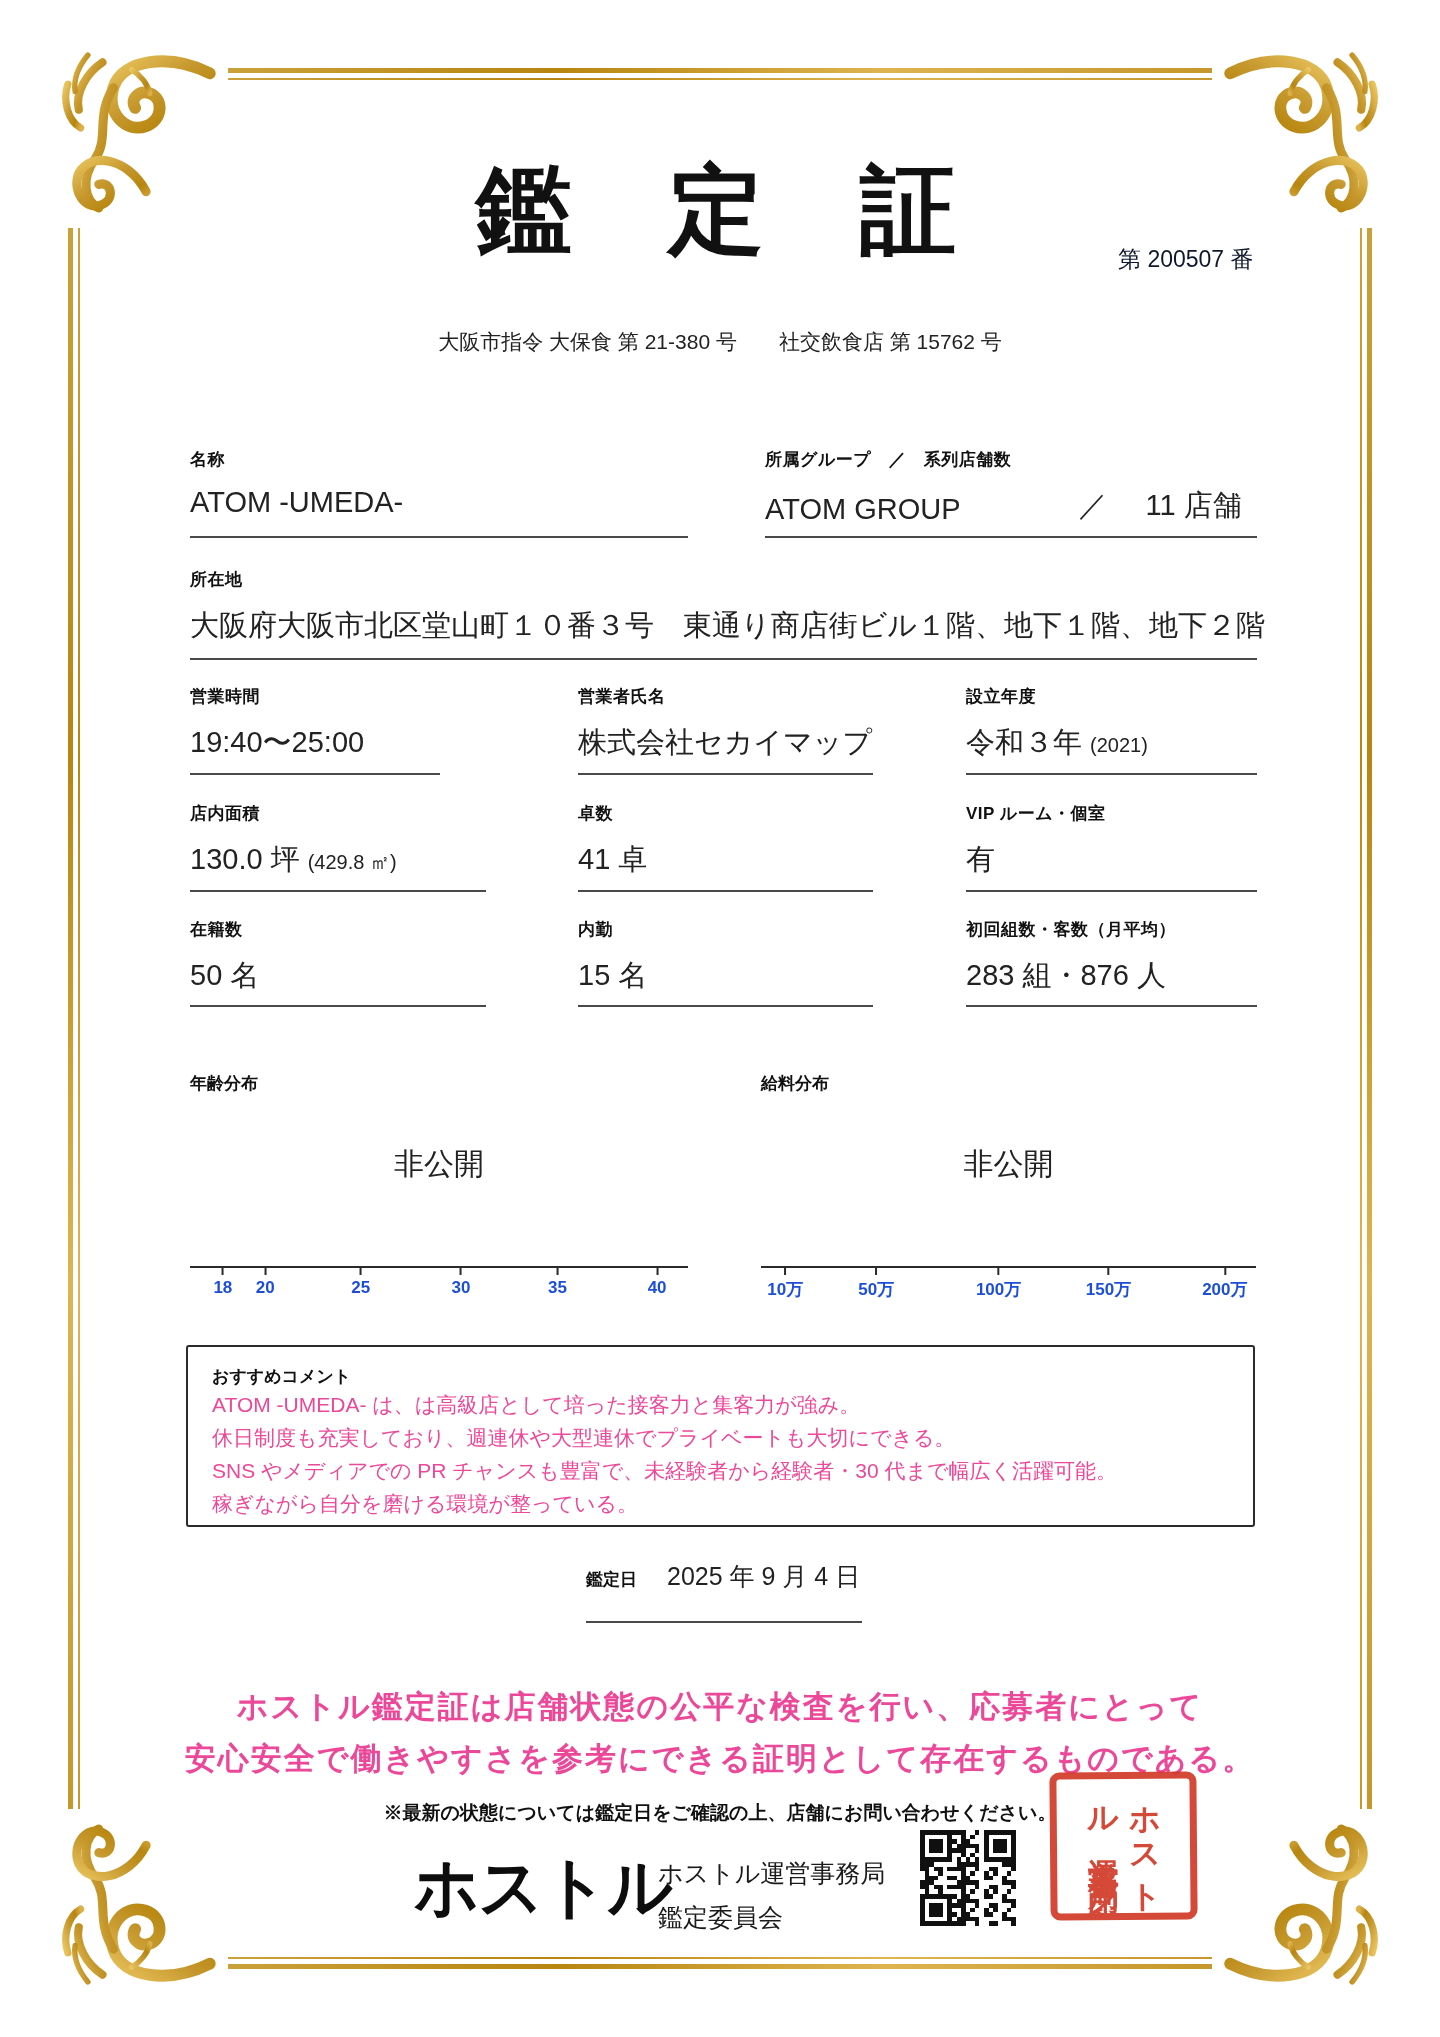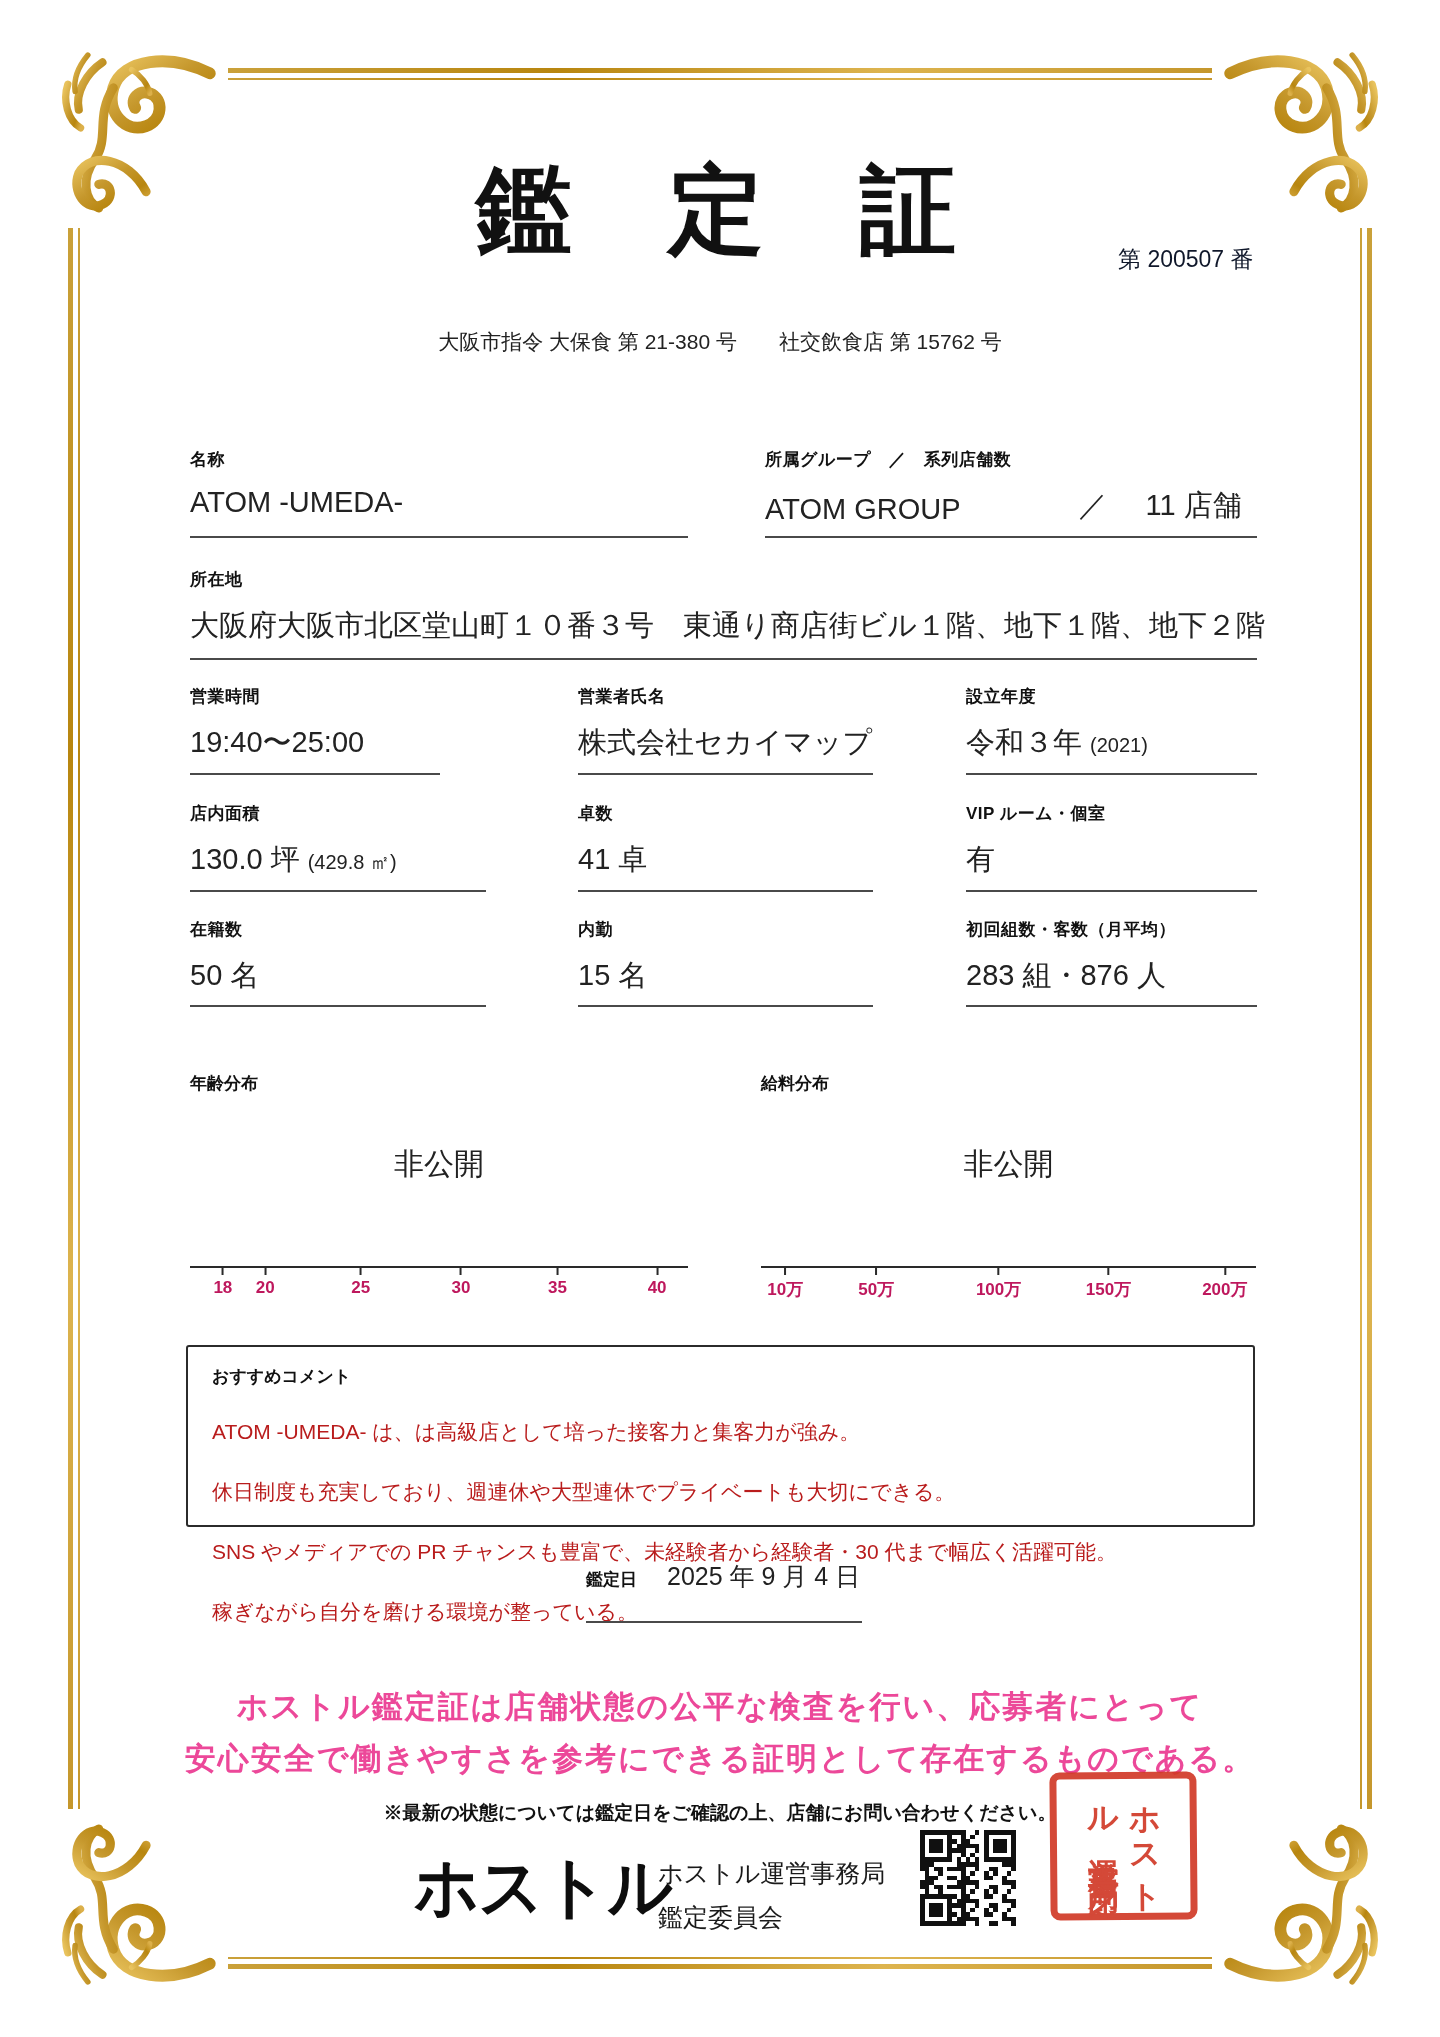--- a/index.html
+++ b/index.html
@@ -54,27 +54,27 @@
 
   
   .chart{position:absolute;}
   .c-age{left:190px;top:1072px;width:498px;height:230px;}
   .c-sal{left:761px;top:1072px;width:495px;height:230px;}
   .chart .lab{font-size:17px;font-weight:bold;color:#111;}
   .chart .private{position:absolute;left:0;right:0;top:72px;text-align:center;font-size:30px;color:#222;}
   .axis{position:absolute;left:0;right:0;top:194px;border-top:2.5px solid #2a2a2a;}
   .tick{position:absolute;top:-1px;transform:translateX(-50%);text-align:center;}
   .tick i{display:block;width:2px;height:8px;background:#2a2a2a;margin:0 auto;}
-  .tick b{display:block;font-size:17px;font-weight:bold;color:#be185d;margin-top:3px;font-style:normal;white-space:nowrap;}
+  .tick b{display:block;font-size:17px;font-weight:bold;color:#1d4ed8;margin-top:3px;font-style:normal;white-space:nowrap;}
 
   
   .comment{position:absolute;left:186px;top:1345px;width:1069px;height:182px;
            border:2px solid #2b2b2b;border-radius:3px;box-sizing:border-box;padding:18px 24px 0 24px;}
   .comment .lab{font-size:17px;font-weight:bold;color:#111;}
-  .comment .line{font-size:21px;color:#b91c1c;line-height:33px;margin-top:27px;}
+  .comment .line{font-size:21px;color:#ec4899;line-height:33px;}
   .comment .line:first-of-type{margin-top:10px;}
 
   
   .appraisal{position:absolute;left:586px;top:1560px;width:276px;border-bottom:2.5px solid #4a4a4a;
              padding-bottom:28px;display:flex;align-items:baseline;}
   .appraisal .lab{font-size:17px;font-weight:bold;color:#111;}
   .appraisal .val{font-size:25px;color:#222;margin-left:30px;white-space:nowrap;}
 
   
   .statement{position:absolute;left:0;right:0;text-align:center;

